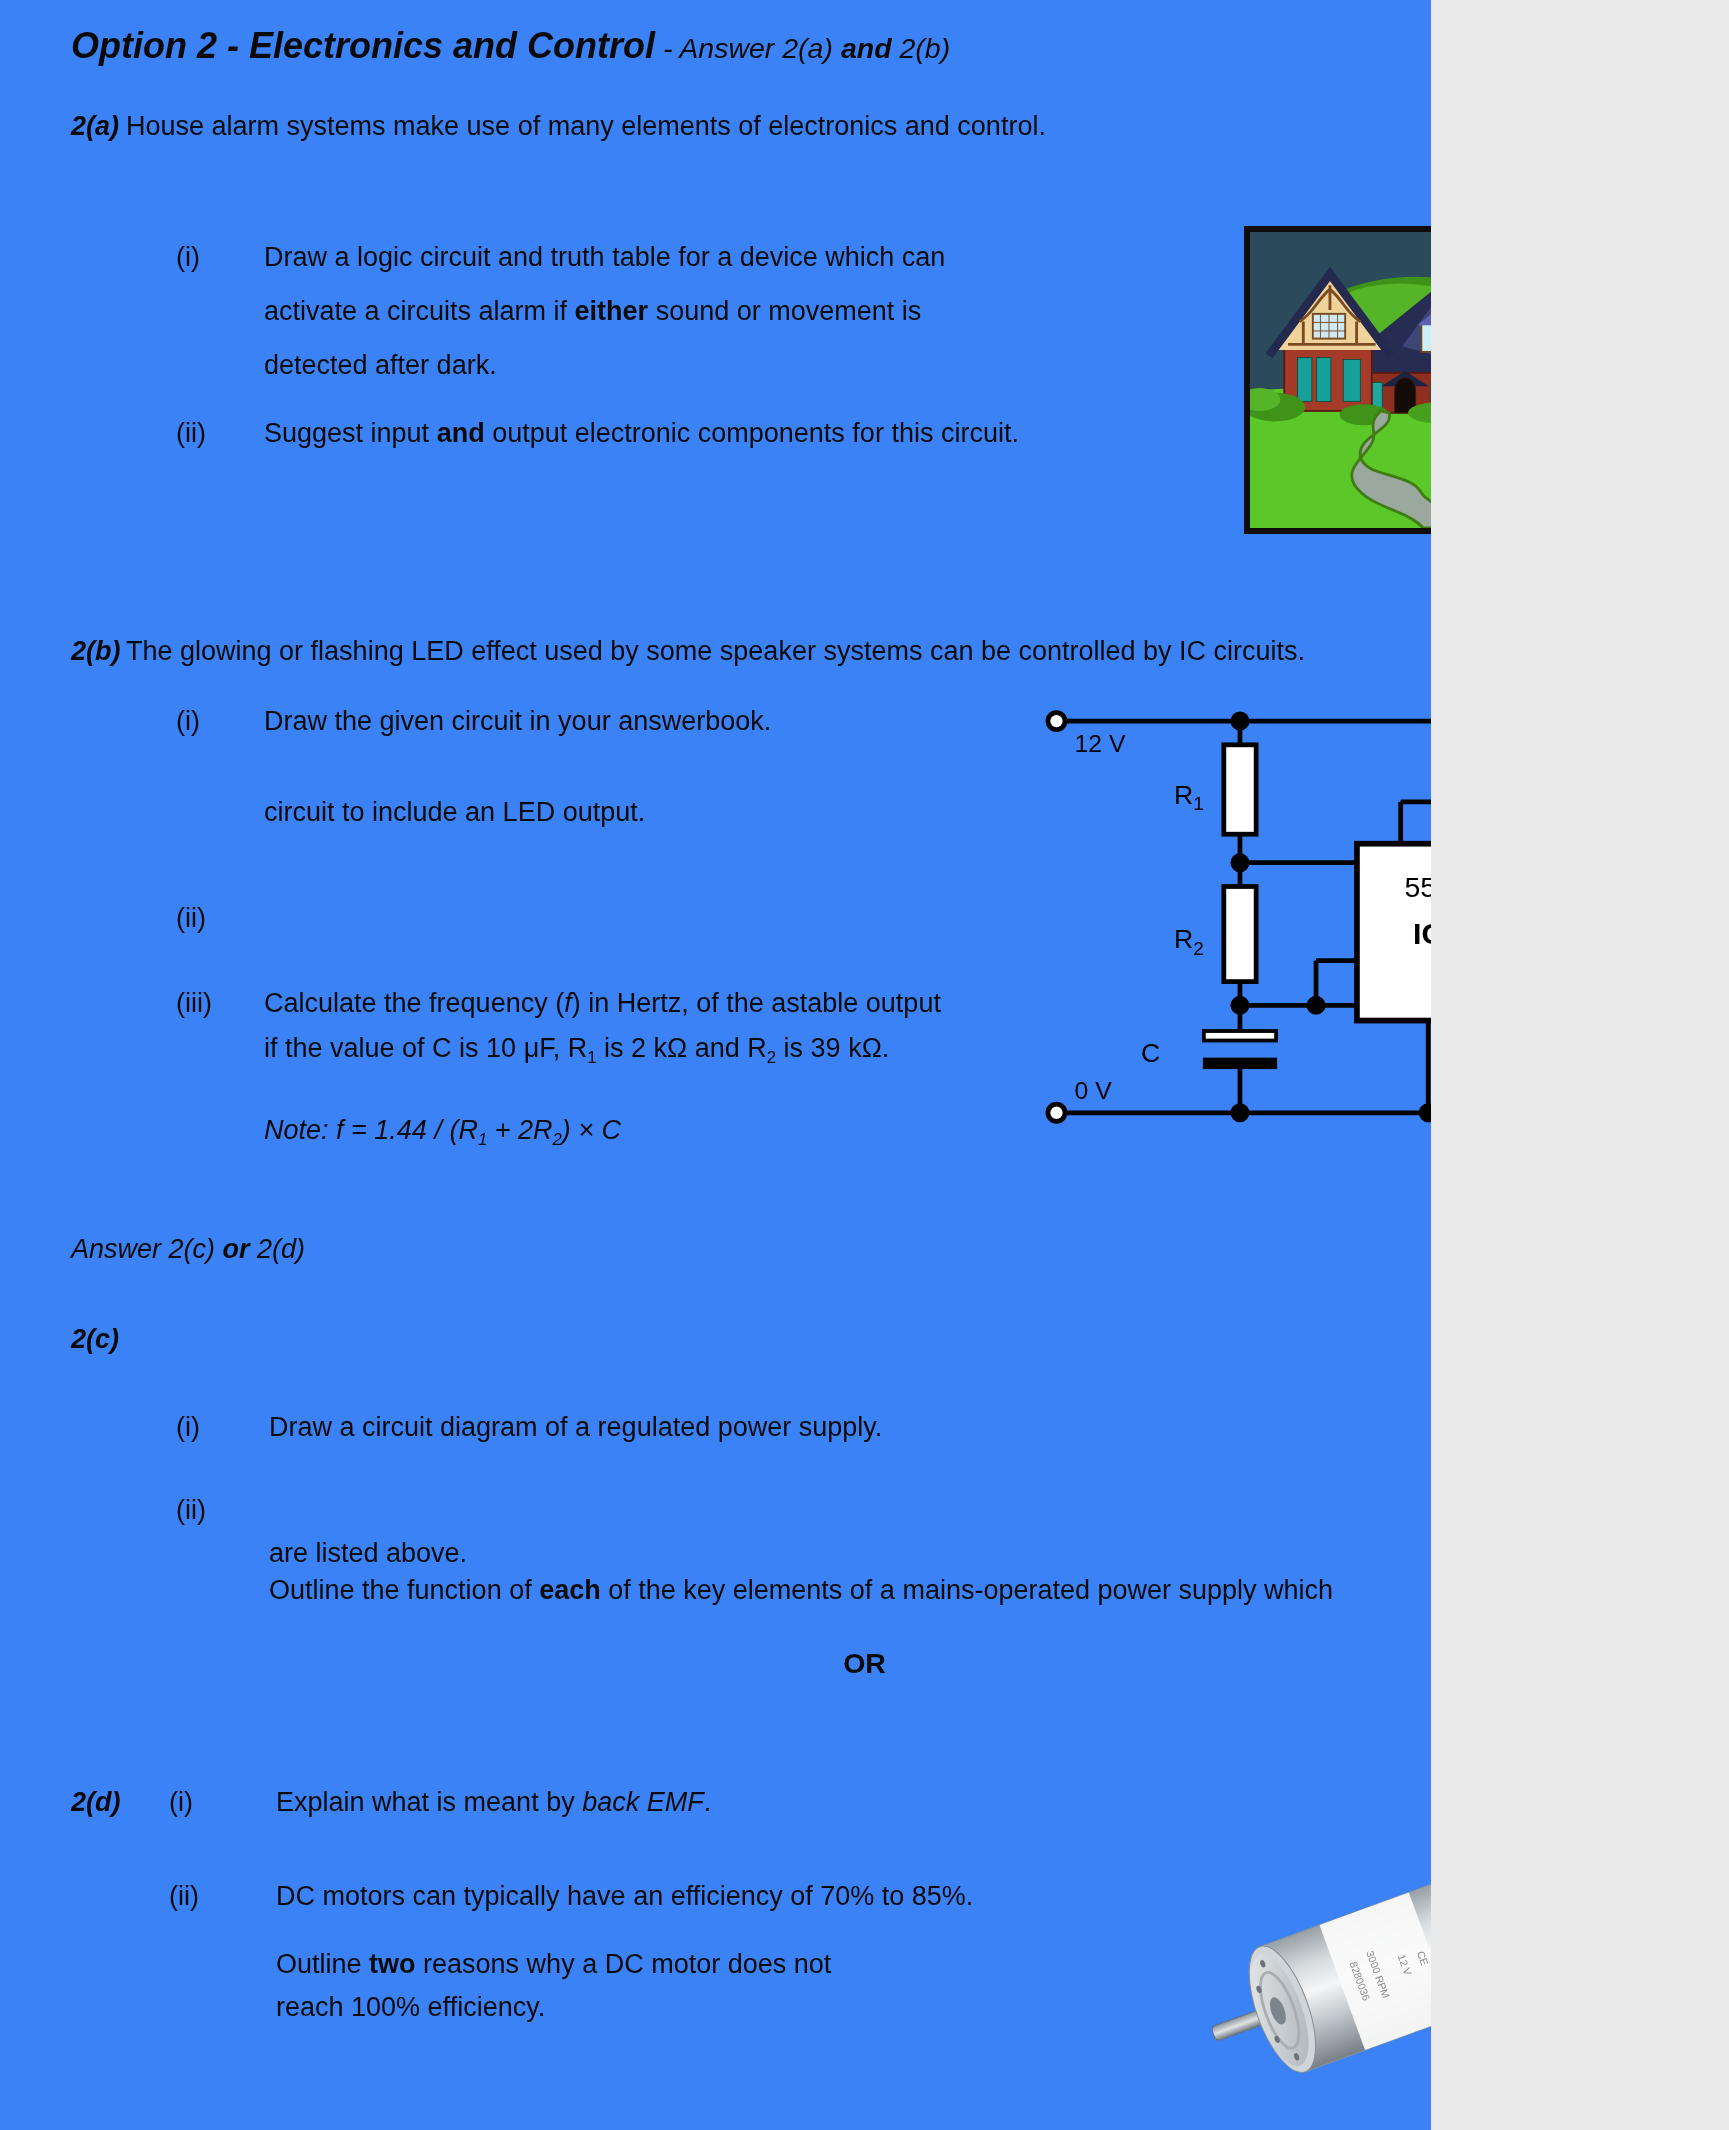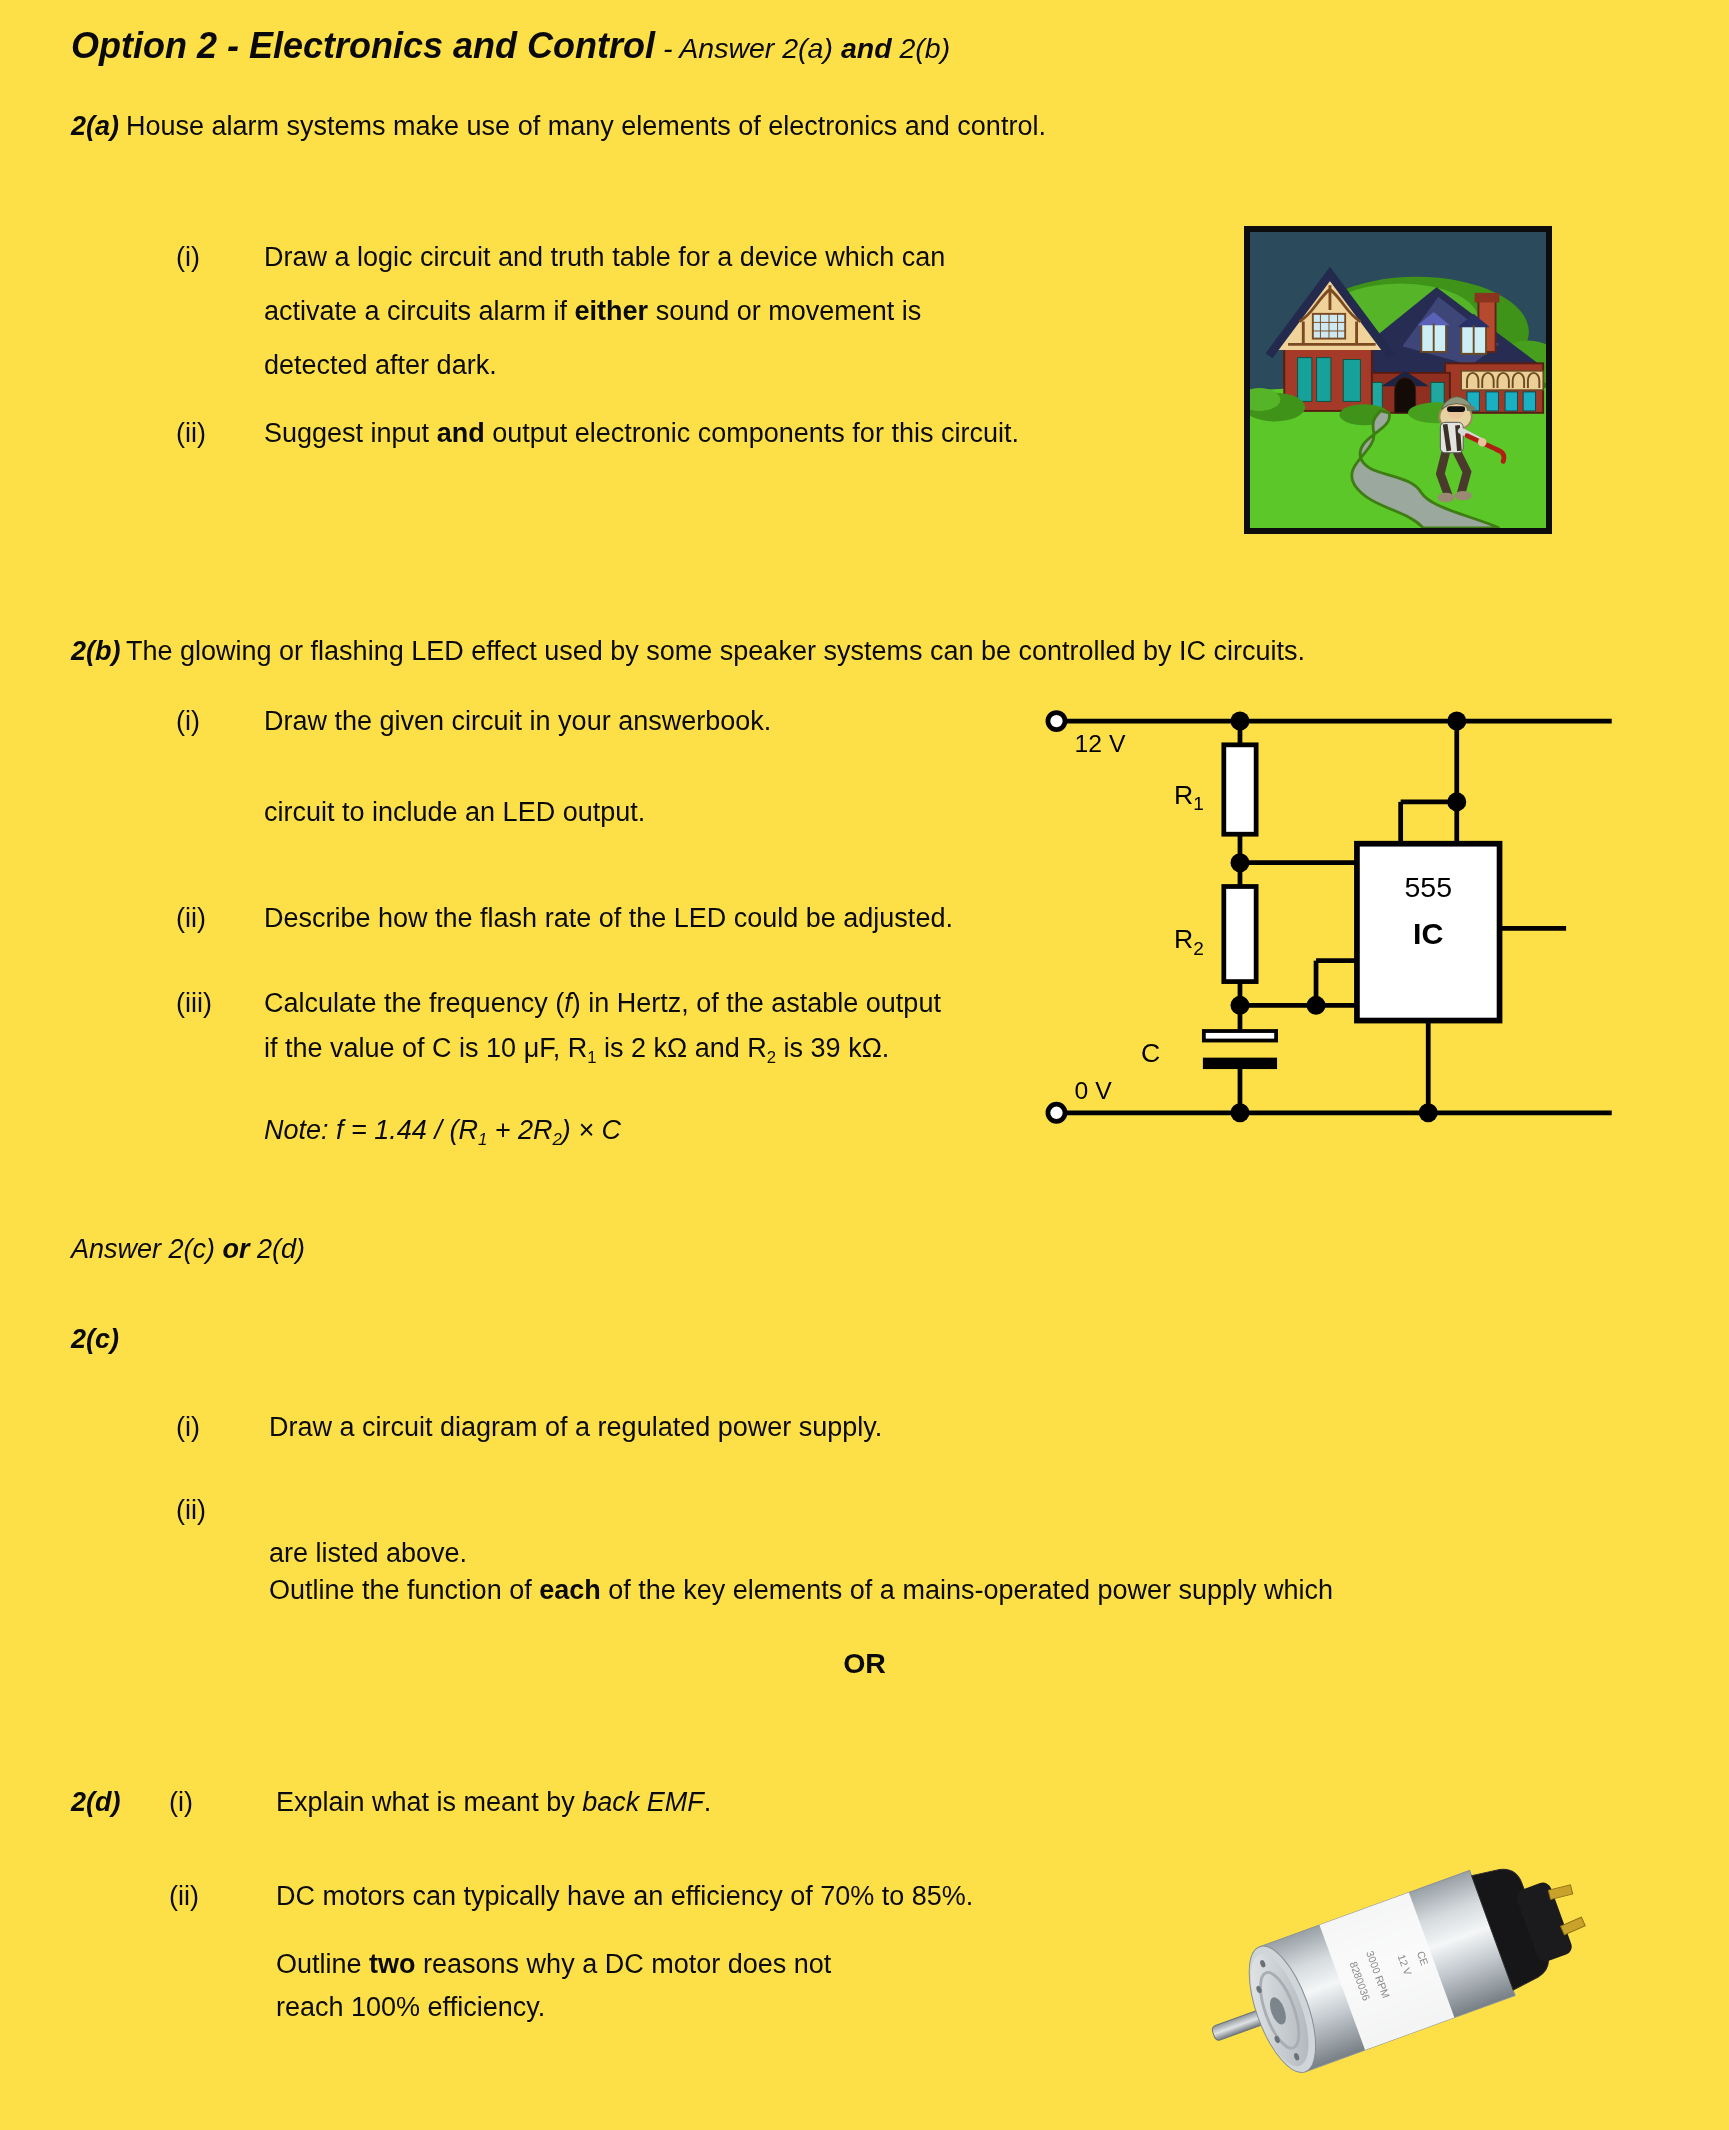--- a/index.html
+++ b/index.html
@@ -1,16 +1,16 @@
 <!DOCTYPE html>
 <html style="font-size:15px"><head>
 <meta charset="utf-8">
 <style>
   html,body{margin:0;padding:0;background:#e9e9e9;}
-  #page{position:relative;width:1729px;height:2130px;background:#fde047;overflow:hidden;
+  #page{position:relative;width:1431px;height:2130px;background:#3b82f6;overflow:hidden;
         font-family:"Liberation Sans",sans-serif;color:#0a0a0a;}
   .line{position:absolute;white-space:nowrap;font-size:27px;line-height:38px;}
   .b{font-weight:700;}
   .it{font-style:italic;}
   .bi{font-weight:700;font-style:italic;}
   sub{font-size:0.62em;line-height:0;}
   #title{position:absolute;left:71px;top:25px;white-space:nowrap;}
   #title .main{font-size:36px;font-weight:700;font-style:italic;}
   #title .sub{font-size:28.5px;font-style:italic;}
   #or-line{position:absolute;left:0;top:1647px;width:1729px;text-align:center;
@@ -112,21 +112,20 @@
   </div>
 
   <div class="line bi" style="left:71px;top:632px">2(b)</div>
   <div class="line" style="left:126px;top:632px">The glowing or flashing LED effect used by some speaker systems can be controlled by IC circuits.</div>
 
   <div class="line" style="left:176px;top:702px">(i)</div>
   <div class="line" style="left:264px;top:702px">Draw the given circuit in your answerbook.</div>
   <div class="line" style="left:264px;top:793px">circuit to include an LED output.</div>
 
   <div class="line" style="left:176px;top:899px">(ii)</div>
-  <div class="line" style="left:264px;top:899px">Describe how the flash rate of the LED could be adjusted.</div>
 
   <div class="line" style="left:176px;top:984px">(iii)</div>
   <div class="line" style="left:264px;top:984px"><span>Calculate the frequency (</span><span class="it">f</span><span>) in Hertz, of the astable output</span></div>
   <div class="line" style="left:264px;top:1029px"><span>if the value of C is 10 μF, R</span><sub>1</sub><span> is 2 kΩ and R</span><sub>2</sub><span> is 39 kΩ.</span></div>
 
   <div class="line it" style="left:264px;top:1111px"><span>Note: </span><span>f</span><span> = 1.44 / (R</span><sub>1</sub><span> + 2R</span><sub>2</sub><span>) × C</span></div>
 
   <div id="circuit">
     <svg width="599" height="433" viewBox="0 0 630 455">
       <g stroke="#000" stroke-width="5" fill="none">

